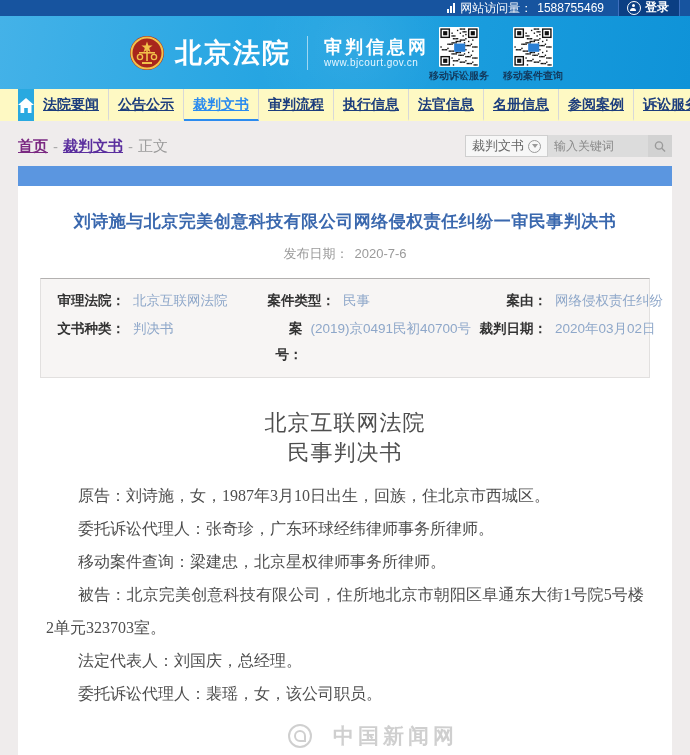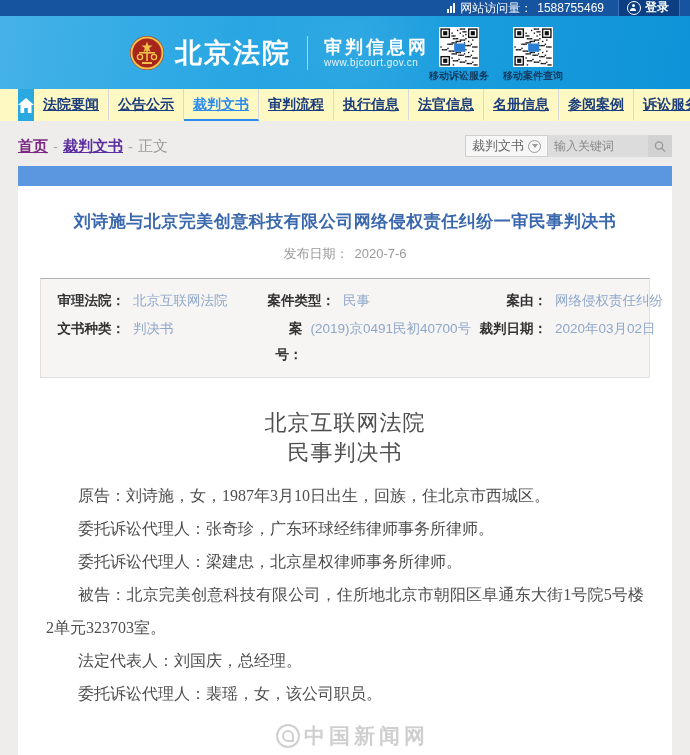--- a/index.html
+++ b/index.html
@@ -91,21 +91,21 @@
   .mc2 .meta-label{width:76px;}
   .meta-value{color:#8ea7c9;margin-left:8px;white-space:nowrap;}
   
   .doc{font-family:"Liberation Serif", serif;color:#4e4e4e;margin-top:30px;}
   .doc-court,.doc-type{text-align:center;font-size:22px;line-height:30px;letter-spacing:1px;}
   .doc-caseno{text-align:right;font-size:15px;padding-right:30px;margin-top:24px;}
   .doc-paragraphs{padding:0 28px;margin-top:12px;}
   .doc-paragraphs p{margin:0;font-size:16px;line-height:2.06;text-indent:2em;text-align:justify;}
   
   .watermark{
-    position:absolute;left:276px;top:722px;display:flex;align-items:center;gap:4px;
+    position:absolute;left:288px;top:722px;display:flex;align-items:center;gap:21px;
     color:#a9a9a9;opacity:.55;pointer-events:none;z-index:5;
   }
   .wm-ring{width:20px;height:20px;border:2px solid #a9a9a9;border-radius:50%;position:relative;}
   .wm-ring::before{content:"";position:absolute;left:4px;top:4px;width:8px;height:8px;border:2px solid #a9a9a9;border-radius:50% 50% 0 50%;}
   .wm-text{font-size:21px;letter-spacing:4px;font-weight:bold;}
 </style>
 </head>
 <body>
 
 <div class="topstrip">
@@ -459,21 +459,21 @@
         <span class="meta-value">2020年03月02日</span>
       </div>
     </div>
 
   <div class="doc">
     <div class="doc-court">北京互联网法院</div>
     <div class="doc-type">民事判决书</div>
     <div class="doc-paragraphs" id="doc-paragraphs">
         <p>原告：刘诗施，女，1987年3月10日出生，回族，住北京市西城区。</p>
         <p>委托诉讼代理人：张奇珍，广东环球经纬律师事务所律师。</p>
-        <p>委托诉讼代理人：梁建忠，北京星权律师事务所律师。</p>
+        <p>移动案件查询：梁建忠，北京星权律师事务所律师。</p>
         <p>被告：北京完美创意科技有限公司，住所地北京市朝阳区阜通东大街1号院5号楼2单元323703室。</p>
         <p>法定代表人：刘国庆，总经理。</p>
         <p>委托诉讼代理人：裴瑶，女，该公司职员。</p>
       </div>
   </div>
 </div>
 
 <div class="watermark">
   <span class="wm-ring"></span>
   <span class="wm-text">中国新闻网</span>

